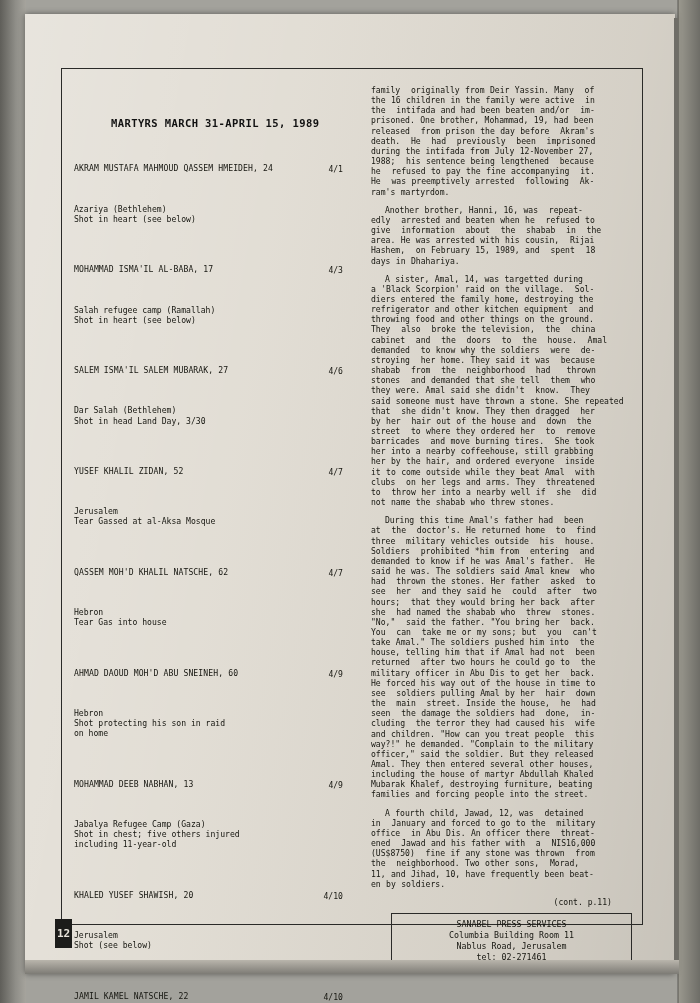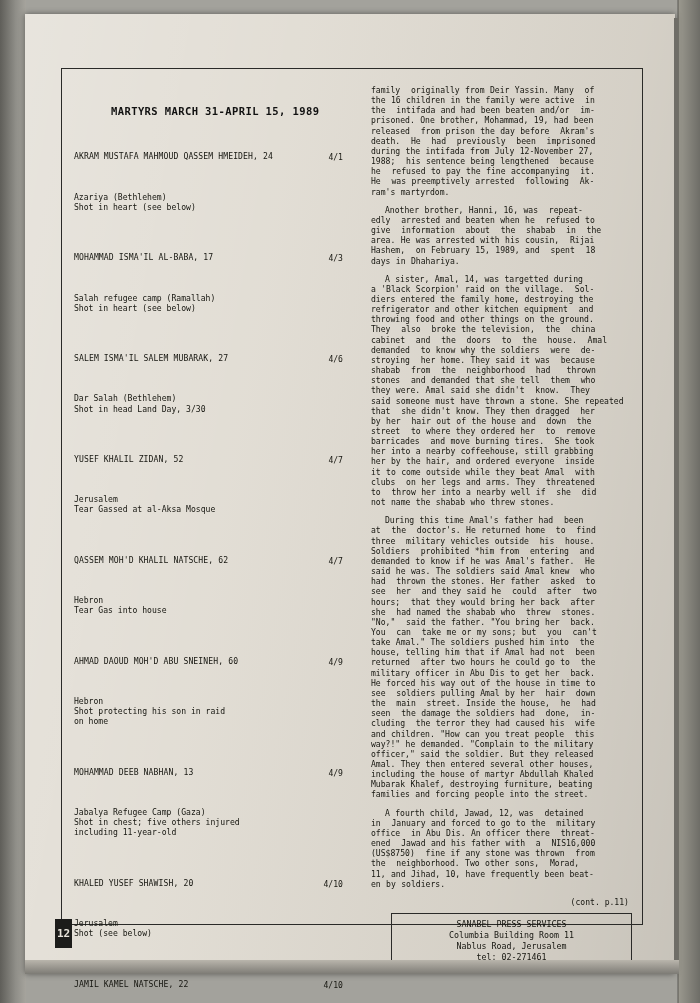--- a/index.html
+++ b/index.html
@@ -62,21 +62,21 @@
     color: #15150f;
   }
   .col-left { padding-right: 10px; }
   .col-right { padding-left: 10px; }
 
   .title {
     font-family: "DejaVu Sans Mono", monospace;
     font-weight: bold;
     font-size: 10.5px;
     letter-spacing: 0.4px;
-    margin: 28px 0 14px 2px;
+    margin: 40px 0 14px 2px;
     color: #111;
     padding-left: 35px;
   }
   .entry {
     font-size: 8.1px;
     line-height: 10.1px;
     margin: 0 0 0 0;
     white-space: pre-wrap;
     position: relative;
   }
@@ -102,21 +102,21 @@
     margin: 8px;
     white-space: pre-wrap;
     word-spacing: 0.5px;
   }
   .para.indent { text-indent: 14px; }
 
   .contd {
     font-size: 8.1px;
     text-align: right;
     margin-top: 6px;
-    margin-right: 3px;
+    margin-right: 20px;
   }
   .imprint {
     margin-top: 6px;
     border: 1.5px solid #2a2a28;
     padding: 5px 4px 6px 4px;
     text-align: center;
     font-size: 8.3px;
     line-height: 11px;
     margin-left: 28px;
   }

